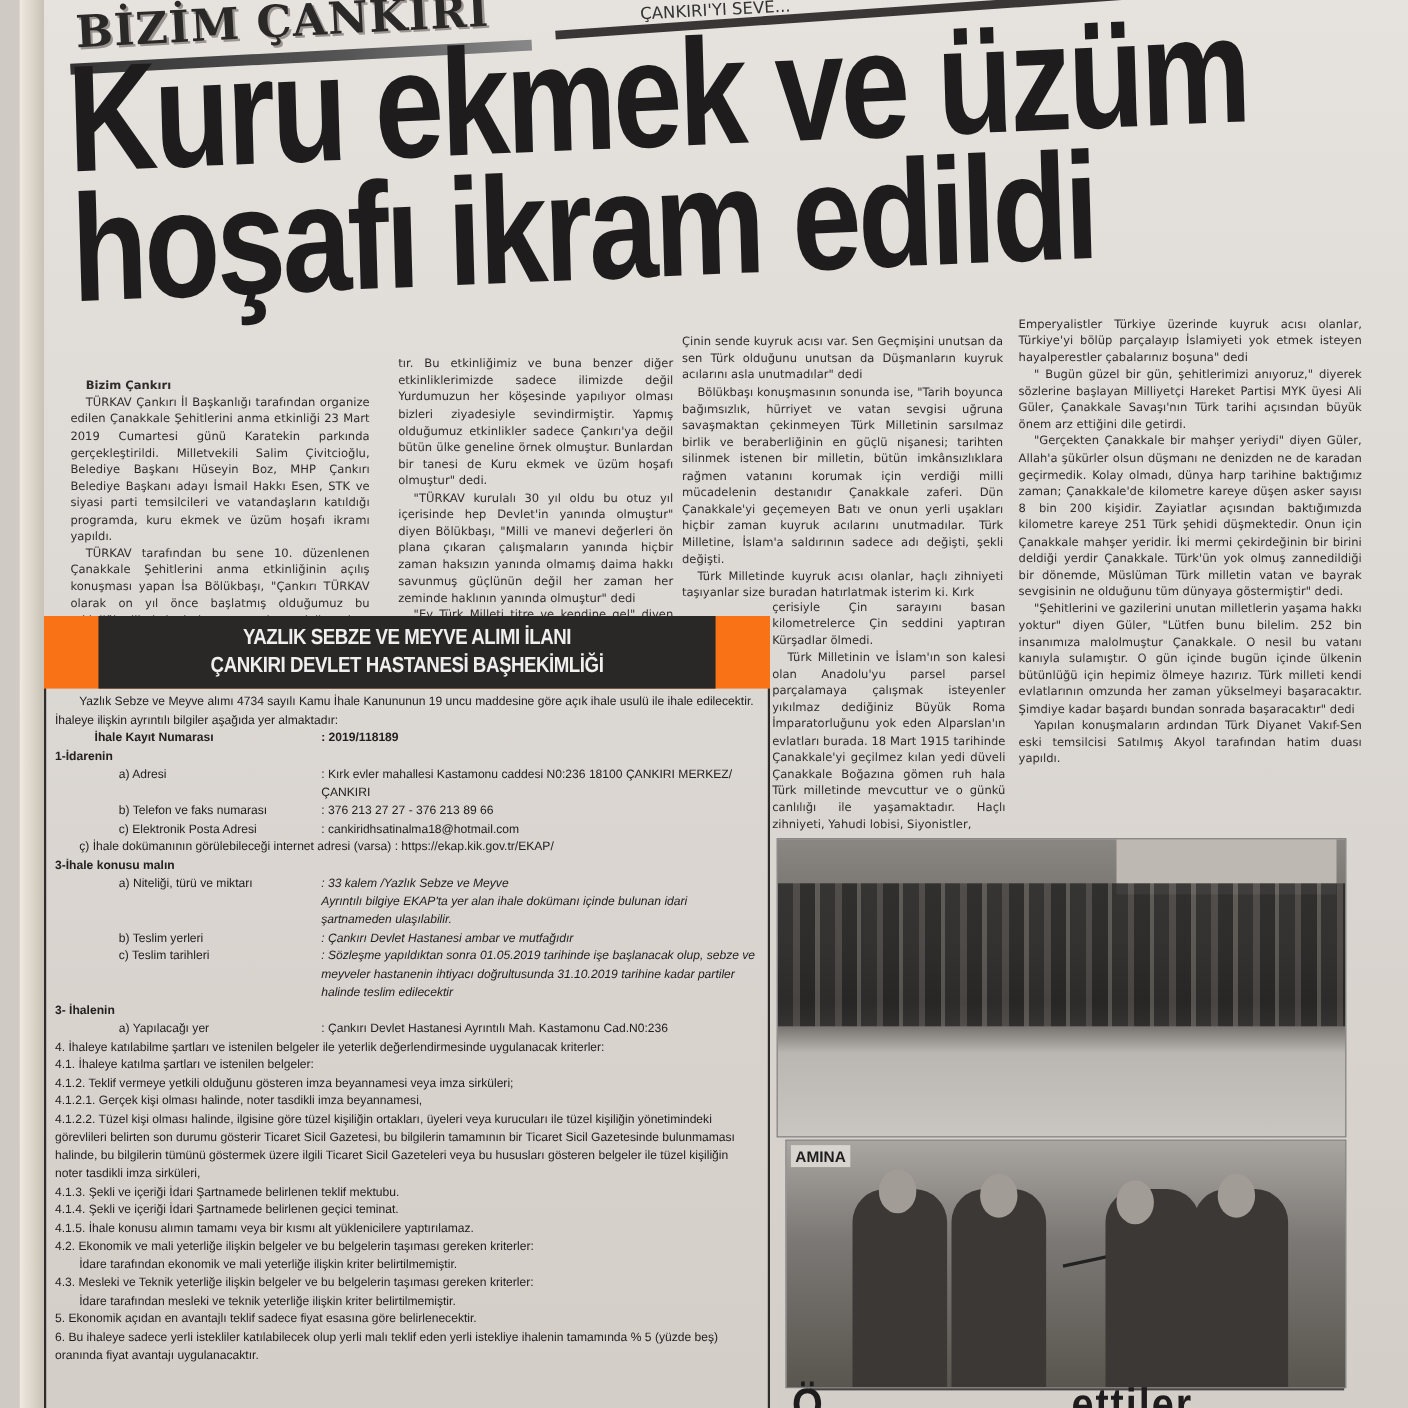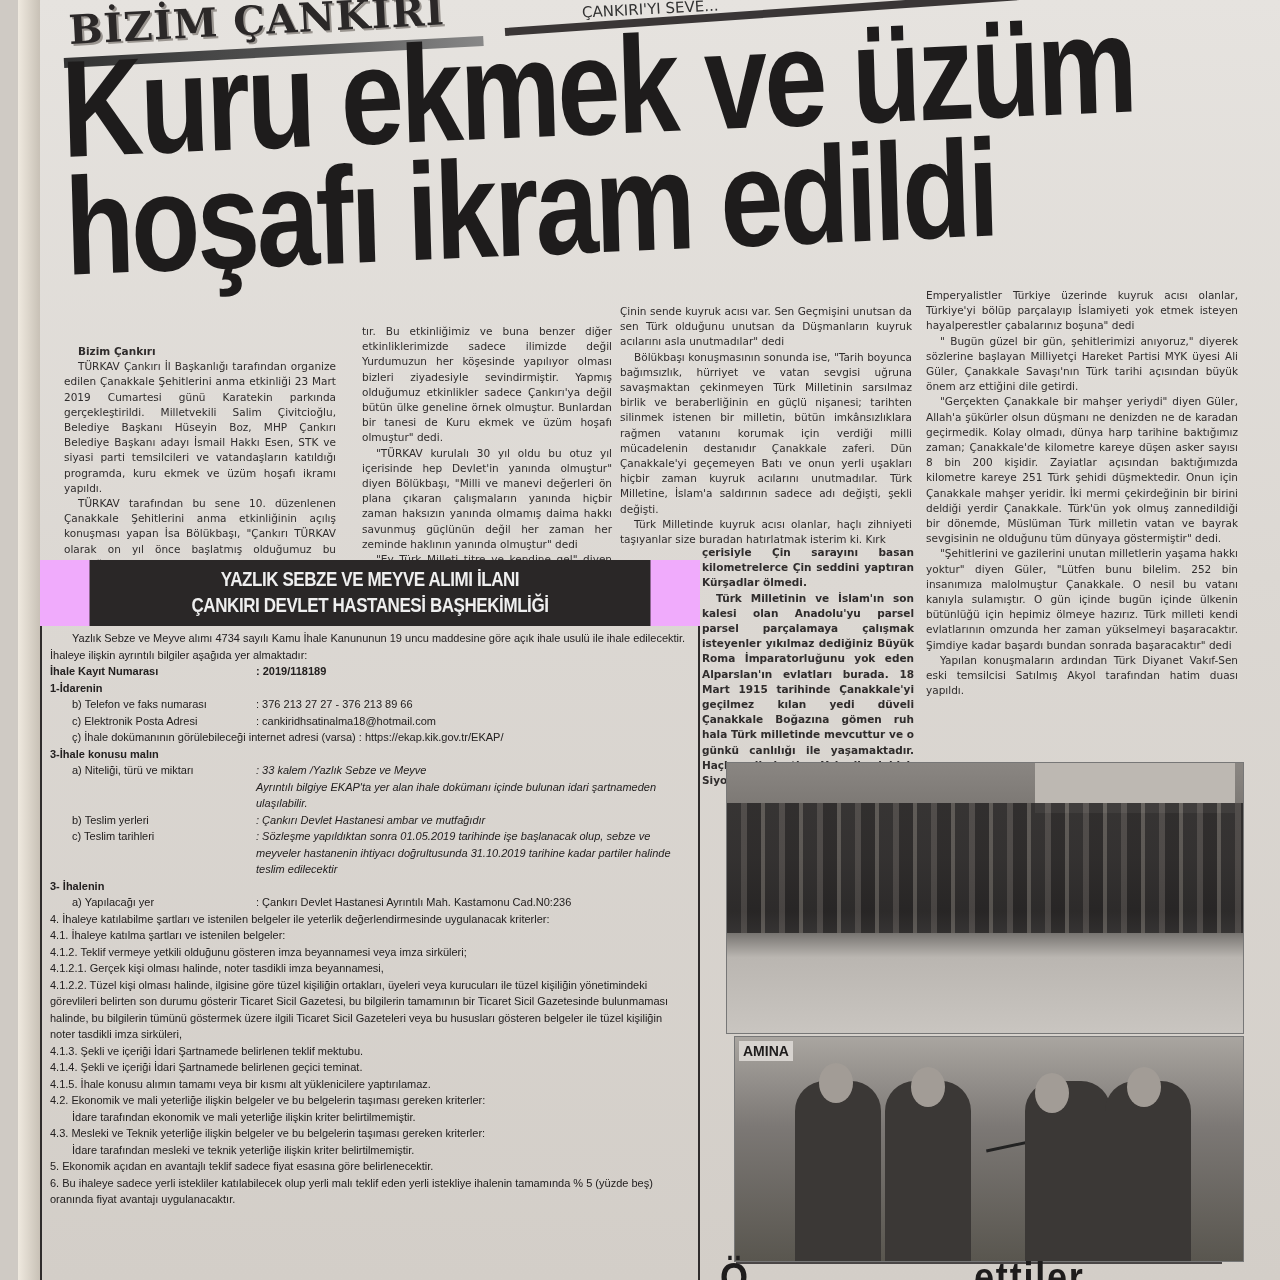--- a/index.html
+++ b/index.html
@@ -55,54 +55,54 @@
   .col {
     position: absolute; font-size: 10.5px; line-height: 15.2px; color: #2f2c2c;
     text-align: justify;
   }
   .col p { margin: 0; text-indent: 14px; }
   .col p.noindent { text-indent: 0; }
   .byline { font-weight: bold; font-size: 10.5px; margin: 0; }
   .c1 { left: 64px; top: 344px; width: 272px; }
   .c2 { left: 362px; top: 324px; width: 250px; }
   .c3 { left: 620px; top: 304px; width: 292px; }
-  .c3b { left: 702px; top: 545px; width: 212px; font-weight: bold; }
+  .c3b { left: 702px; top: 545px; width: 212px; }
   .c4 { left: 926px; top: 288px; width: 312px; }
 
   
   .ad {
     position: absolute; left: 40px; top: 560px; width: 656px; height: 720px;
     border-left: 2px solid #2f2c2c; border-right: 2px solid #2f2c2c;
   }
   .ad-header {
     background: #2a2727; color: #efefef; text-align: center;
     font-family: "Liberation Sans", sans-serif; font-weight: bold;
     font-size: 20px; line-height: 26px; padding: 6px 0 8px;
     letter-spacing: -0.5px;
     transform: scaleX(0.85);
   }
-  .ad-header-wrap { background: #f0abfc; margin: 0 -2px; }
+  .ad-header-wrap { background: #f97316; margin: 0 -2px; }
   .ad-body {
     font-family: "Liberation Sans", sans-serif; font-size: 11px; line-height: 16.5px;
     color: #232020; padding: 4px 8px 0 8px;
   }
   .ad-body .intro { text-indent: 22px; margin: 0; }
   .ad-row { display: flex; }
-  .ad-row .k { width: 206px; flex: 0 0 206px; padding-left: 22px; box-sizing: border-box; }
+  .ad-row .k { width: 206px; flex: 0 0 206px; padding-left: 22px; box-sizing: border-box; margin-left: 36px; }
   .ad-row .k.main { padding-left: 0; font-weight: bold; }
   .ad-row .v { flex: 1; }
   .ad-row .v.bold { font-weight: bold; }
   .ad-sec { font-weight: bold; }
   .ad-row .v.italic { font-style: italic; }
   .ad-line { margin: 0; }
   .ad-line.ind { padding-left: 22px; }
 
   
   .photo {
-    position: absolute; overflow: hidden; border: 1px solid #777; margin-left: 20px;
+    position: absolute; overflow: hidden; border: 1px solid #777;
   }
   .photo1 { left: 706px; top: 762px; width: 516px; height: 270px;
     background: linear-gradient(180deg, #8a8682 0%, #6c6864 35%, #3c3a38 55%, #bab6b1 72%, #c9c5c0 100%); }
   .photo2 { left: 714px; top: 1036px; width: 508px; height: 224px;
     background: linear-gradient(180deg, #a9a5a0 0%, #7c7875 40%, #59564f 100%); }
   .crowd { position: absolute; left: 0; top: 40px; width: 100%; height: 130px;
     background: repeating-linear-gradient(90deg, #2a2828 0 14px, #4a4644 14px 20px, #242222 20px 34px, #5a5652 34px 38px); opacity: .85; }
   .building { position: absolute; right: 8px; top: 0; width: 200px; height: 50px; background: #bdb8b2; }
   .person { position: absolute; bottom: 0; width: 86px; height: 180px; background: #3b3836; border-radius: 30px 30px 0 0; }
   .head { position: absolute; width: 34px; height: 40px; border-radius: 50%; background: #a29c96; }
@@ -173,20 +173,24 @@
       <div>ÇANKIRI DEVLET HASTANESİ  BAŞHEKİMLİĞİ</div>
     </div>
   </div>
   <div class="ad-body">
     <p class="intro">Yazlık Sebze ve Meyve alımı 4734 sayılı Kamu İhale Kanununun 19 uncu maddesine göre açık ihale usulü ile ihale edilecektir.  İhaleye ilişkin ayrıntılı bilgiler aşağıda yer almaktadır:</p>
     <div class="ad-row">
       <span class="k main">İhale Kayıt Numarası</span>
       <span class="v bold">: 2019/118189</span>
     </div>
     <div class="ad-sec">1-İdarenin</div>
+    <div class="ad-row">
+      <span class="k">a) Adresi</span>
+      <span class="v">: Kırk evler mahallesi Kastamonu caddesi N0:236 18100 ÇANKIRI MERKEZ/ÇANKIRI</span>
+    </div>
     <div class="ad-row">
       <span class="k">b) Telefon ve faks numarası</span>
       <span class="v">: 376 213 27 27 - 376 213 89 66</span>
     </div>
     <div class="ad-row">
       <span class="k">c) Elektronik Posta Adresi</span>
       <span class="v">: cankiridhsatinalma18@hotmail.com</span>
     </div>
     <p class="ad-line ind">ç) İhale dokümanının görülebileceği internet adresi (varsa) : https://ekap.kik.gov.tr/EKAP/</p>
     <div class="ad-sec">3-İhale konusu malın</div>

